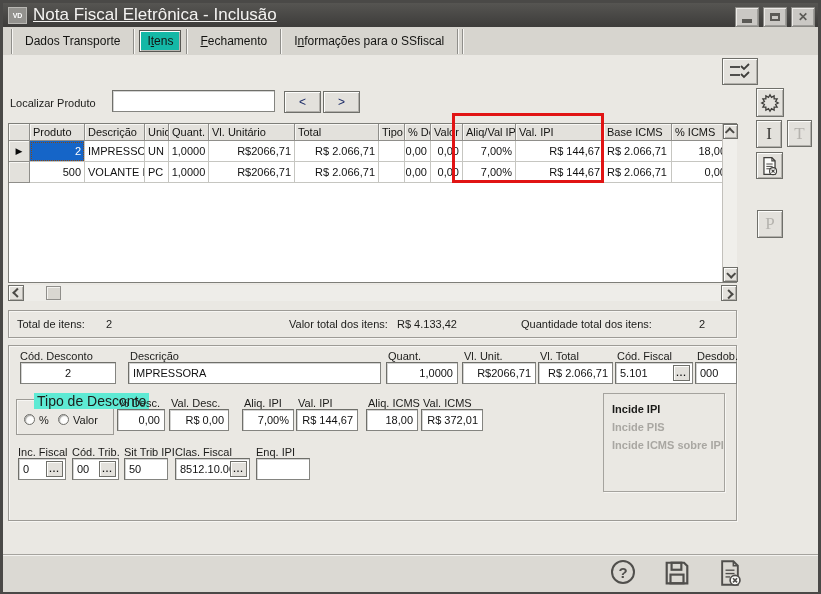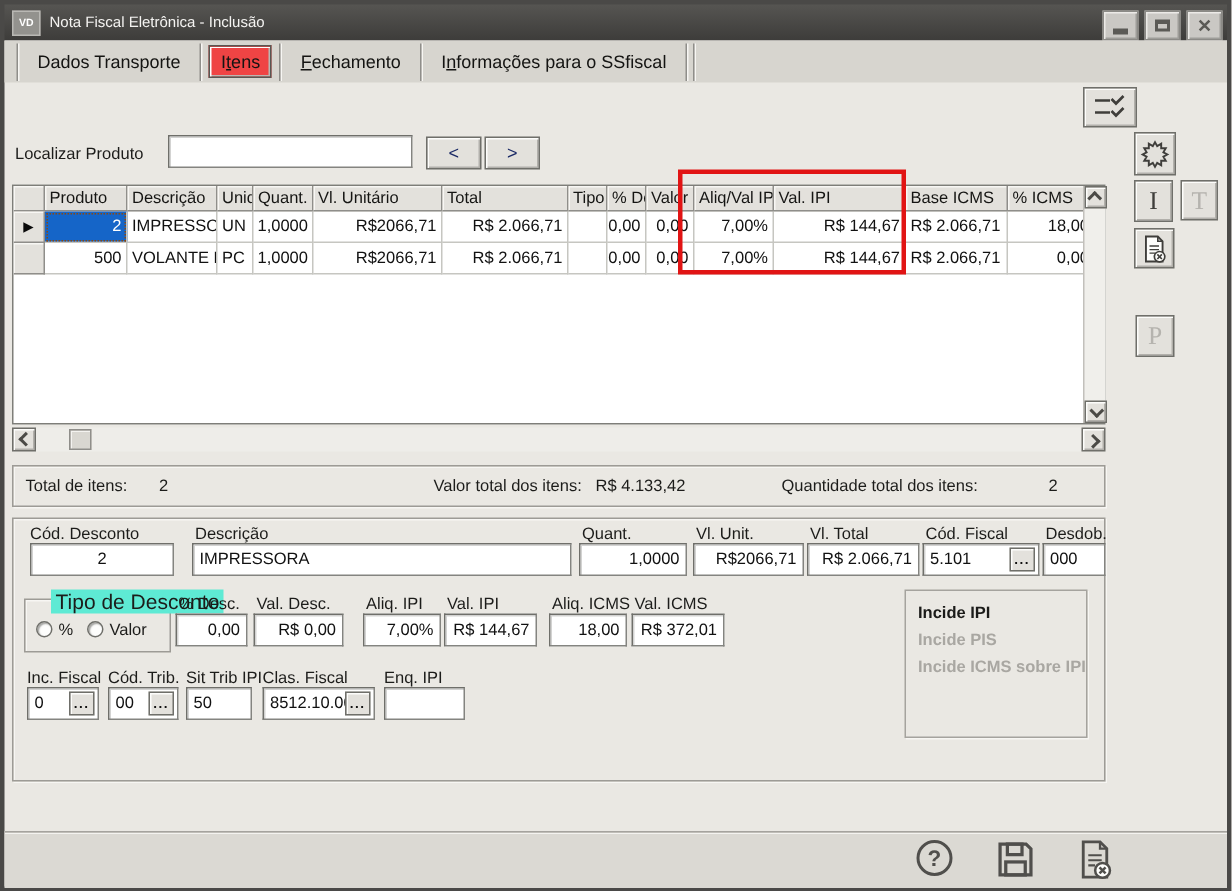--- a/index.html
+++ b/index.html
@@ -4,34 +4,34 @@
 <style>
   html,body{margin:0;padding:0;background:#c8c6c1;font-family:"Liberation Sans",sans-serif;}
   #win{position:relative;width:821px;height:594px;background:#4a4947;overflow:hidden;
        -webkit-font-smoothing:antialiased;}
   .abs{position:absolute;}
   
   .titlebar{left:3px;top:3px;width:815px;height:24px;
     background:linear-gradient(#565552,#3d3c3a);display:flex;align-items:center;padding-left:5px;box-sizing:border-box;}
   .vd-badge{width:17px;height:15px;background:#93928e;border:1px solid #b9b8b4;color:#fff;
     font-size:7px;font-weight:bold;display:flex;align-items:center;justify-content:center;margin-right:6px;}
-  .title-text{color:#f4f3f1;font-size:10px;}
+  .title-text{color:#f4f3f1;font-size:17px;text-decoration:underline;}
   .winbtns{position:absolute;right:4px;top:4px;display:flex;gap:4px;}
   .winbtn{width:22px;height:18px;background:#cac8c4;border:1px solid #8b8a86;
     box-shadow:inset 1px 1px 0 #eceae7, inset -1px -1px 0 #9e9d99;
     display:flex;align-items:center;justify-content:center;cursor:default;}
   .glyph-min{width:10px;height:4px;background:#5b5a56;margin-top:8px;}
   .glyph-max{width:10px;height:8px;border:2px solid #5b5a56;border-top-width:3px;box-sizing:border-box;}
   .glyph-close{color:#5b5a56;font-size:12px;font-weight:bold;line-height:1;}
   
   .bodybg{left:3px;top:27px;width:815px;height:564px;background:#eae8e3;}
   .tabbar{left:3px;top:27px;width:815px;height:28px;background:#d7d5cf;display:flex;align-items:center;padding-left:6px;box-sizing:border-box;}
   .tab{font-size:12px;color:#141412;padding:5px 11px;white-space:nowrap;}
   .tab .u{text-decoration:underline;}
-  .tab.selected{background:#ef4444;border:1px solid #57565‌2;border:1px solid #585753;
+  .tab.selected{background:#14b8a6;border:1px solid #57565‌2;border:1px solid #585753;
     box-shadow:inset 1px 1px 0 #ffffff, inset -1px -1px 0 #b9b7b2;padding:3px 7px;margin:0 3px;}
   .tabsep{width:1px;height:25px;background:#8f8e8a;box-shadow:1px 0 0 #f7f6f3;margin:0 2px;}
   .bottombar{left:3px;top:554px;width:815px;height:37px;background:#dbd9d3;border-top:1px solid #a5a39e;box-shadow:inset 0 1px 0 #f4f3f0;}
   
   .lbl{font-size:11px;color:#1c1c1a;white-space:nowrap;}
   .sunken{background:#fff;border:1px solid #848480;border-top-color:#6f6f6a;border-left-color:#6f6f6a;
     box-shadow:inset 1px 1px 0 rgba(80,80,75,.25);box-sizing:border-box;}
   .field{font-size:11px;color:#111;display:flex;align-items:center;padding:0 4px;height:22px;}
   .f-right{justify-content:flex-end;}
   .f-center{justify-content:center;}

